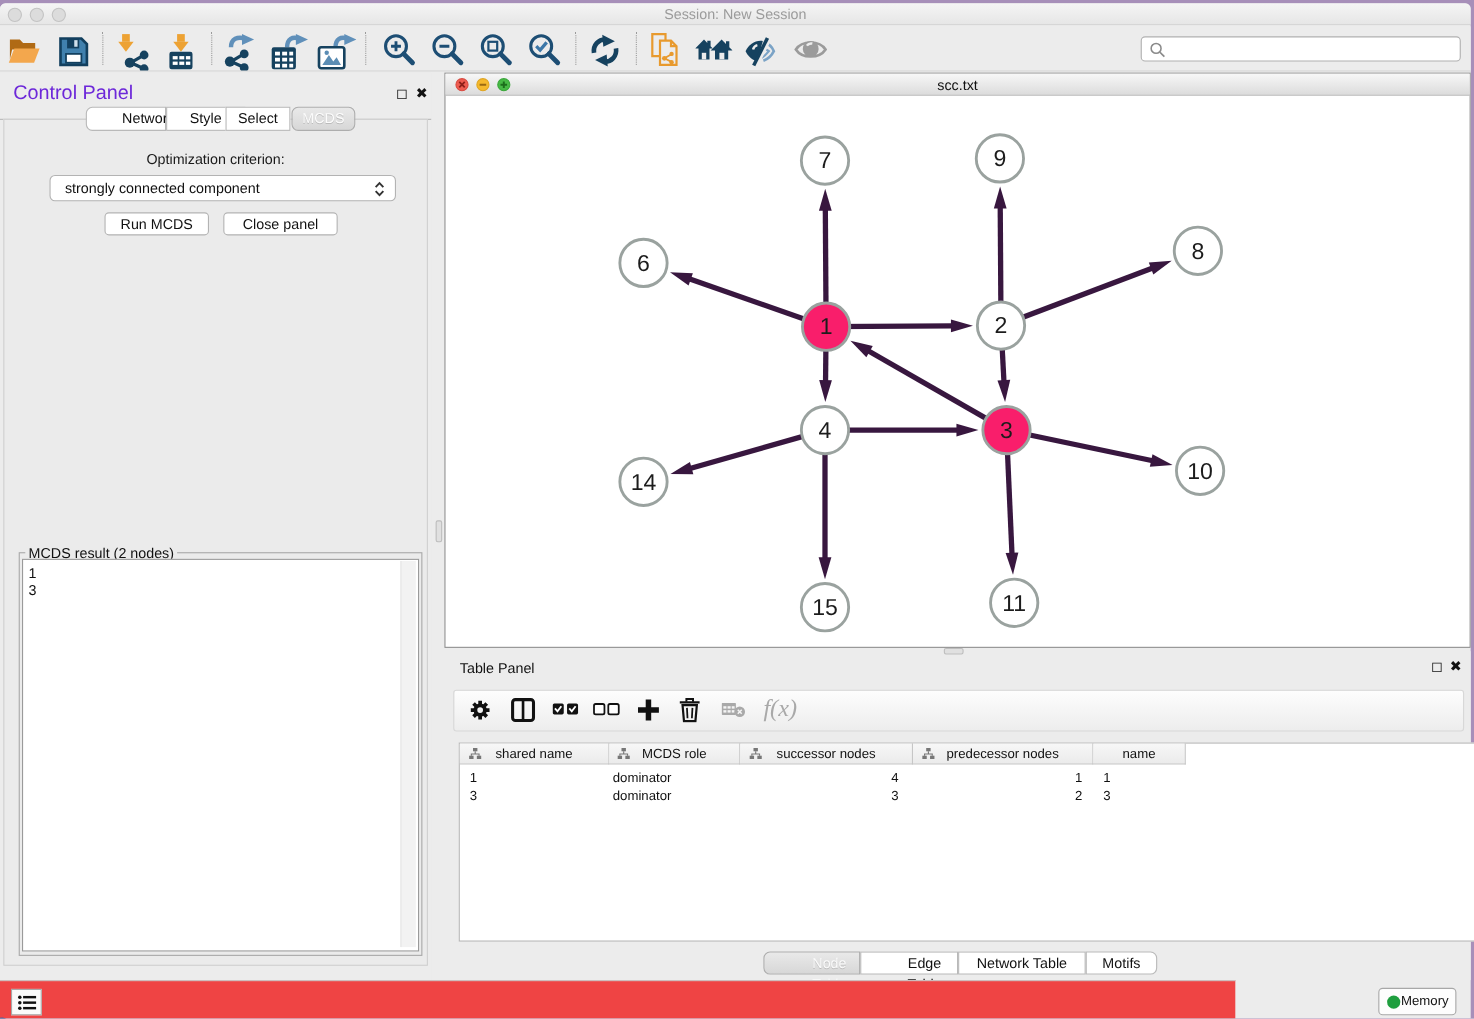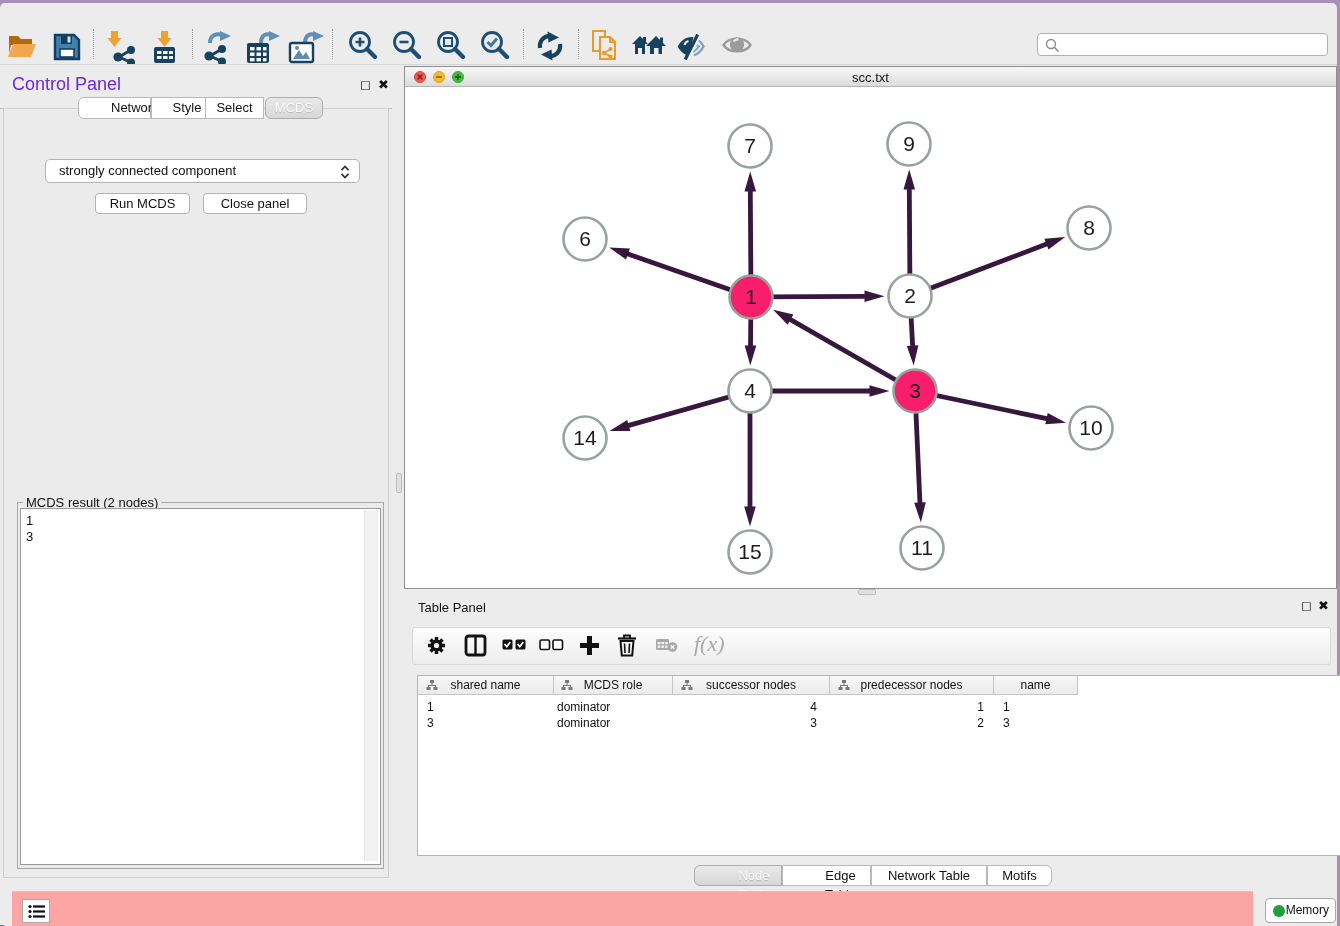--- a/index.html
+++ b/index.html
@@ -39,29 +39,35 @@
 #tpanel { position:absolute; left:404px; top:589px; width:933px; height:299px; background:#ececec; }
 #tphead { position:absolute; left:14px; top:8px; font-size:13px; color:#111; }
 #ttoolbar { position:absolute; left:8px; top:35px; width:919px; height:38px; background:linear-gradient(#fdfdfd,#ededed); border:1px solid #d8d8d8; border-radius:3px; }
 #tablebox { position:absolute; left:13px; top:83px; width:1080px; height:181px; background:#fff; border:1px solid #b5b5b5; }
 .hcell { position:absolute; top:0; height:19px; background:linear-gradient(#f7f7f7,#ebebeb); border-right:1px solid #c6c6c6; border-bottom:1px solid #c6c6c6; font-size:12px; color:#111; text-align:center; line-height:18px; }
 .tcell { position:absolute; font-size:12px; color:#111; height:16px; line-height:16px; }
 #btabs { position:absolute; left:0; top:273px; width:100%; }
 .btab { position:absolute; top:0; height:21px; background:#fff; border:1px solid #b9b9b9; font-size:13px; color:#111; text-align:center; line-height:19px; }
 .btab.tabsel { background:linear-gradient(#e9e9e9,#d7d7d7); color:#fbfbfb; border:1px solid #adadad; text-shadow:0 1px 0 #bbb; }
 
-#statusbar { position:absolute; left:0; top:888px; width:1241px; height:35px; background:#fca5a5; border-top:1px solid #c9c9c9;margin-left:12px; }
+#statusbar { position:absolute; left:0; top:888px; width:1123px; height:35px; background:#ef4444; border-top:1px solid #c9c9c9; }
 #listbtn { position:absolute; left:10px; top:7px; width:28px; height:24px; background:#fbfbfb; border:1px solid #a8a8a8; }
 #membtn { position:absolute; left:1253px; top:6px; width:71px; height:25px; background:#fdfdfd; border:1px solid #a8a8a8; border-radius:4px; font-size:12px; color:#111; text-align:right; line-height:23px; padding-right:6px; }
 #memdot { position:absolute; left:7px; top:6px; width:12px; height:12px; border-radius:50%; background:#1e9e3e; }
 #bluecorner { position:absolute; left:-4px; top:925px; width:12px; height:12px; border-radius:50%; background:#2b6cb5; }
 </style>
 </head>
 <body>
 <div id="win">
+  <div id="titlebar">
+    <div class="tl" style="left:7px;"></div>
+    <div class="tl" style="left:27px;"></div>
+    <div class="tl" style="left:47px;"></div>
+    <div id="title">Session: New Session</div>
+  </div>
   <div id="toolbar">
     <div class="sep" style="left:93px;"></div>
     <div class="sep" style="left:192px;"></div>
     <div class="sep" style="left:332px;"></div>
     <div class="sep" style="left:523px;"></div>
     <div class="sep" style="left:578px;"></div>
     <svg class="tbi" style="left:7px;top:8px;" width="30" height="30" viewBox="0 0 30 30">
       <path d="M2 4 L11 4 L14 7 L25 7 L25 13 L4 13 L2 22 Z" fill="#b06a15"></path>
       <path d="M6 12 L29 12 L24 25 L1 25 Z" fill="#f3a74d"></path>
     </svg>
@@ -193,20 +199,21 @@
     <div class="wbtn" style="left:360px;">◻</div>
     <div class="wbtn" style="left:378px;">✖</div>
     <div style="position:absolute;left:0;top:42px;width:392px;border-top:1px solid #b9b9b9;"></div>
     <div class="tabs" style="left:78px; top:31px;">
       <div class="tab" style="left:0; width:73px; border-radius:6px 0 0 6px;padding-left:32px;">Network</div>
       <div class="tab" style="left:73px; width:72px;">Style</div>
       <div class="tab" style="left:127px; width:59px;">Select</div>
       <div class="tab tabsel" style="left:187px; width:58px;">MCDS</div>
     </div>
     <div id="cpcontent">
+      <div id="optlabel">Optimization criterion:</div>
       <div id="dropdown">strongly connected component
         <svg style="position:absolute;right:9px;top:4px;" width="10" height="16" viewBox="0 0 10 16">
             <path d="M1.5 6.2 L5 2.5 L8.5 6.2 M1.5 9.8 L5 13.5 L8.5 9.8" fill="none" stroke="#333" stroke-width="1.7"></path>
           </svg>
       </div>
       <div class="btn" style="left:91px; width:95px;">Run MCDS</div>
       <div class="btn" style="left:199px; width:104px;">Close panel</div>
       <div id="fieldset">
         <div id="legend">MCDS result (2 nodes)</div>
         <div id="resultbox">1<br>3<div id="rscroll"></div></div>

